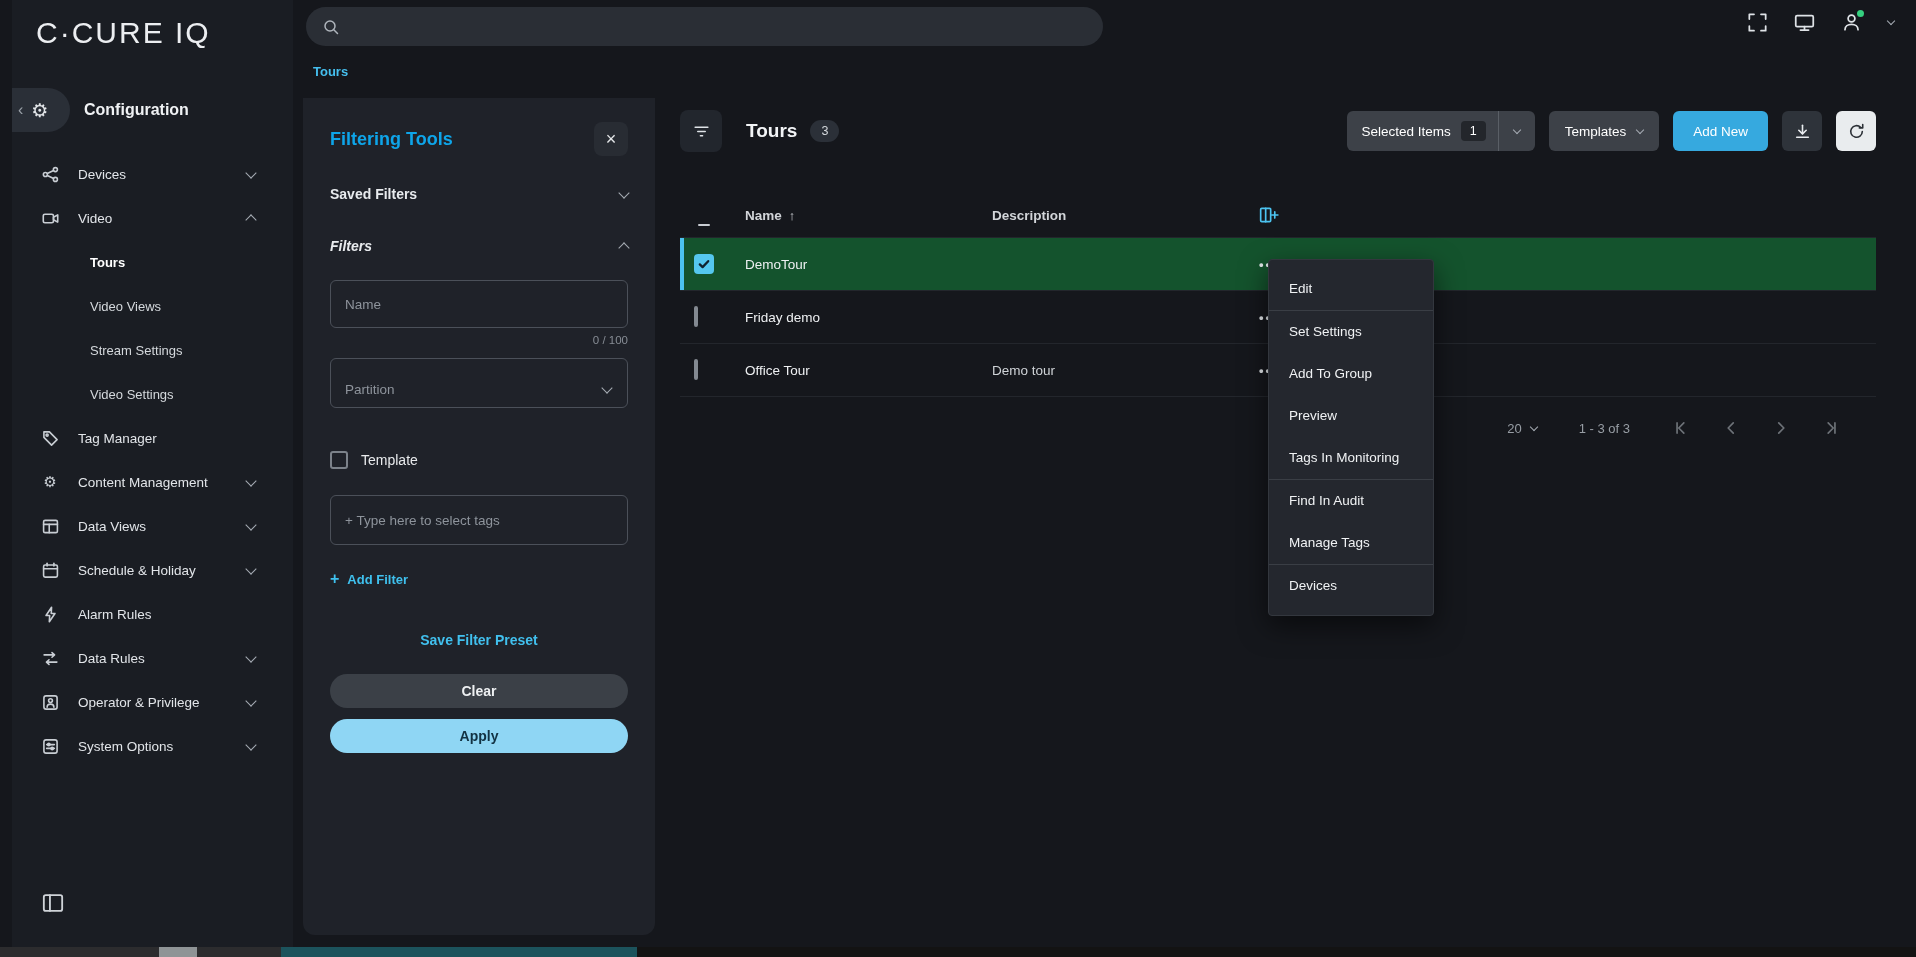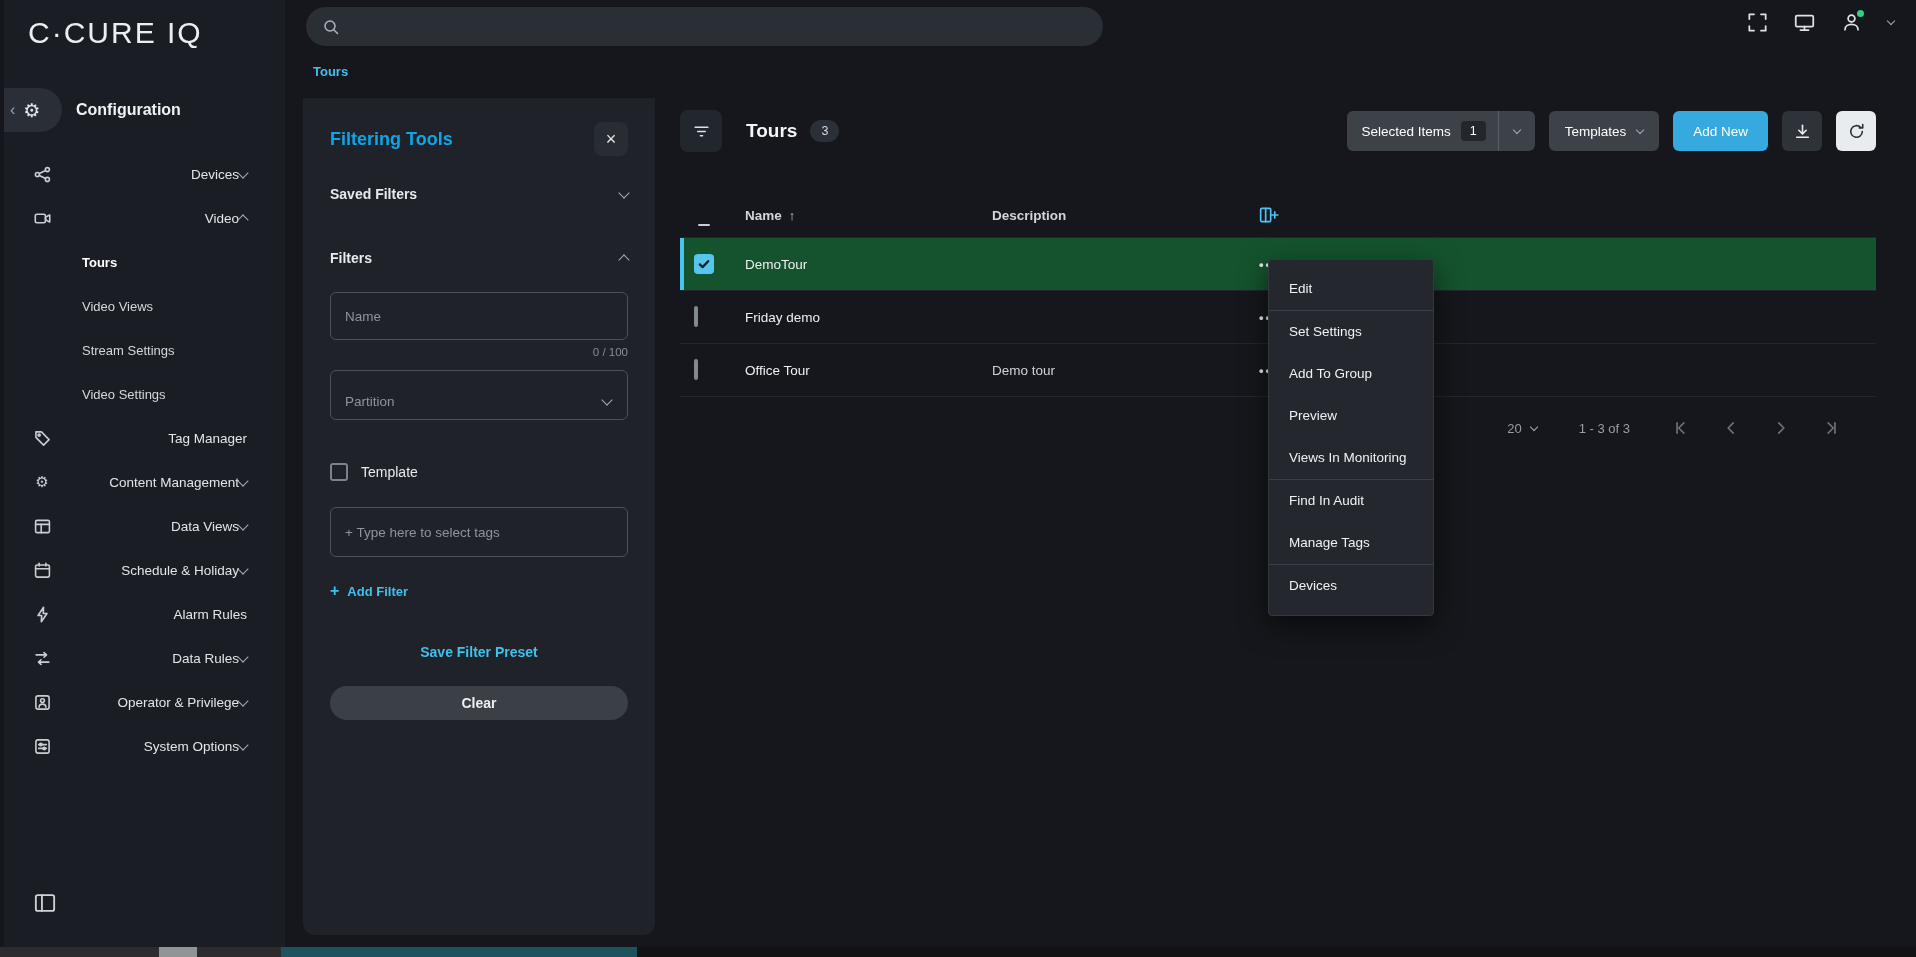--- a/index.html
+++ b/index.html
@@ -8,21 +8,21 @@
           font-family:"Liberation Sans",sans-serif;color:#e6e8ea;}
 
   
   .ic svg{stroke:currentColor;fill:none;stroke-width:1.5;stroke-linecap:round;stroke-linejoin:round;display:block;}
   .chev{display:inline-block;width:8px;height:8px;border-right:1.8px solid #a6acb4;border-bottom:1.8px solid #a6acb4;}
   .chev.down{transform:rotate(45deg);margin-top:-3px;}
   .chev.up{transform:rotate(-135deg);margin-top:4px;}
   .chev.sm{width:6px;height:6px;}
 
   
-  .sidebar{position:absolute;left:4px;top:0;width:281px;height:947px;background:#1a1d23;text-align:right;}
+  .sidebar{position:absolute;left:12px;top:0;width:281px;height:947px;background:#1a1d23;}
   .logo{position:absolute;left:24px;top:16px;font-size:30px;letter-spacing:2px;color:#eceef1;}
   .config-row{position:absolute;left:0;top:88px;width:281px;height:44px;display:flex;align-items:center;}
   .config-pill{width:58px;height:44px;background:#2a2f37;border-radius:0 22px 22px 0;display:flex;align-items:center;gap:8px;padding-left:6px;}
   .cfg-chevron{color:#9aa1a8;font-size:16px;line-height:1;}
   .gear-glyph{font-size:19px;color:#e3e6e9;line-height:1;}
   .config-label{margin-left:14px;font-weight:bold;font-size:16px;color:#f0f2f4;}
   .nav{position:absolute;left:0;top:152px;width:281px;}
   .nav-item{height:44px;display:flex;align-items:center;padding:0 38px 0 29px;cursor:pointer;}
   .nav-ic{width:18px;height:18px;color:#c9ced4;margin-right:19px;display:flex;align-items:center;justify-content:center;}
   .nav-ic svg{width:17px;height:17px;}
@@ -43,21 +43,21 @@
   .status-dot{position:absolute;right:-2px;top:-2px;width:7px;height:7px;border-radius:50%;background:#35d07f;}
   .breadcrumb{position:absolute;left:313px;top:64px;font-size:13px;font-weight:bold;color:#45bfee;cursor:pointer;}
 
   
   .filter-panel{position:absolute;left:303px;top:98px;width:352px;height:837px;background:#1f2229;border-radius:0 0 12px 12px;padding:24px 27px 0 27px;}
   .fp-header{display:flex;align-items:center;justify-content:space-between;height:34px;}
   .fp-title{font-size:18px;font-weight:bold;color:#0ea5e9;}
   .fp-close{width:34px;height:34px;background:#282c33;border-radius:8px;display:flex;align-items:center;justify-content:center;font-size:18px;color:#e6e8ea;cursor:pointer;}
   .fp-sectionrow{display:flex;align-items:center;justify-content:space-between;height:20px;cursor:pointer;}
   .fp-saved{margin-top:28px;}
-  .fp-filters{margin-top:44px;}
+  .fp-filters{margin-top:32px;font-style:italic;}
   .fp-sec-lbl{font-size:14px;font-weight:bold;color:#e8ebee;}
   .fp-input{margin-top:24px;width:100%;height:48px;background:transparent;border:1px solid #4b5059;border-radius:6px;padding:0 14px;color:#e8eaec;font-size:13.5px;font-family:"Liberation Sans",sans-serif;outline:none;}
   .fp-input::placeholder{color:#8e949c;}
   .fp-counter{margin-top:6px;text-align:right;font-size:11.5px;color:#878d95;height:14px;}
   .fp-select{margin-top:10px;width:100%;height:50px;border:1px solid #4b5059;border-radius:6px;display:flex;align-items:center;justify-content:space-between;padding:12px 16px 0 14px;cursor:pointer;}
   .fp-select-lbl{font-size:13.5px;color:#8e949c;}
   .fp-check-row{margin-top:42px;display:flex;align-items:center;gap:13px;height:20px;cursor:pointer;}
   .fp-checkbox{width:18px;height:18px;border:2px solid #7c828a;border-radius:3px;background:transparent;}
   .fp-check-lbl{font-size:14px;color:#e8eaec;}
   .fp-tags{margin-top:25px;height:50px;}
@@ -348,20 +348,21 @@
     <input class="fp-input fp-tags" type="text" placeholder="+ Type here to select tags" style="">
 
     <div class="fp-addfilter">
       <span class="fp-plus">+</span>
       <span>Add Filter</span>
     </div>
 
     <div class="fp-savepreset">Save Filter Preset</div>
 
     <div class="fp-btn fp-clear">Clear</div>
+    <div class="fp-btn fp-apply">Apply</div>
   </section>
 
   <section class="main-area">
 
     <div class="main-header">
       <div class="filter-btn ic">
         <svg viewBox="0 0 18 18">
             <line x1="3" y1="5" x2="15" y2="5"></line>
             <line x1="5.5" y1="9" x2="12.5" y2="9"></line>
             <line x1="8" y1="13" x2="10" y2="13"></line>
@@ -479,21 +480,21 @@
       </div>
     </div>
   </section>
 
   <div class="ctx-menu">
     <div class="menu-item">Edit</div>
     <div class="menu-div"></div>
     <div class="menu-item">Set Settings</div>
     <div class="menu-item">Add To Group</div>
     <div class="menu-item">Preview</div>
-    <div class="menu-item">Views In Monitoring</div>
+    <div class="menu-item">Tags In Monitoring</div>
     <div class="menu-div"></div>
     <div class="menu-item">Find In Audit</div>
     <div class="menu-item">Manage Tags</div>
     <div class="menu-div"></div>
     <div class="menu-item">Devices</div>
   </div>
 
   <div class="strip">
     <div class="s1"></div>
     <div class="s2"></div>

